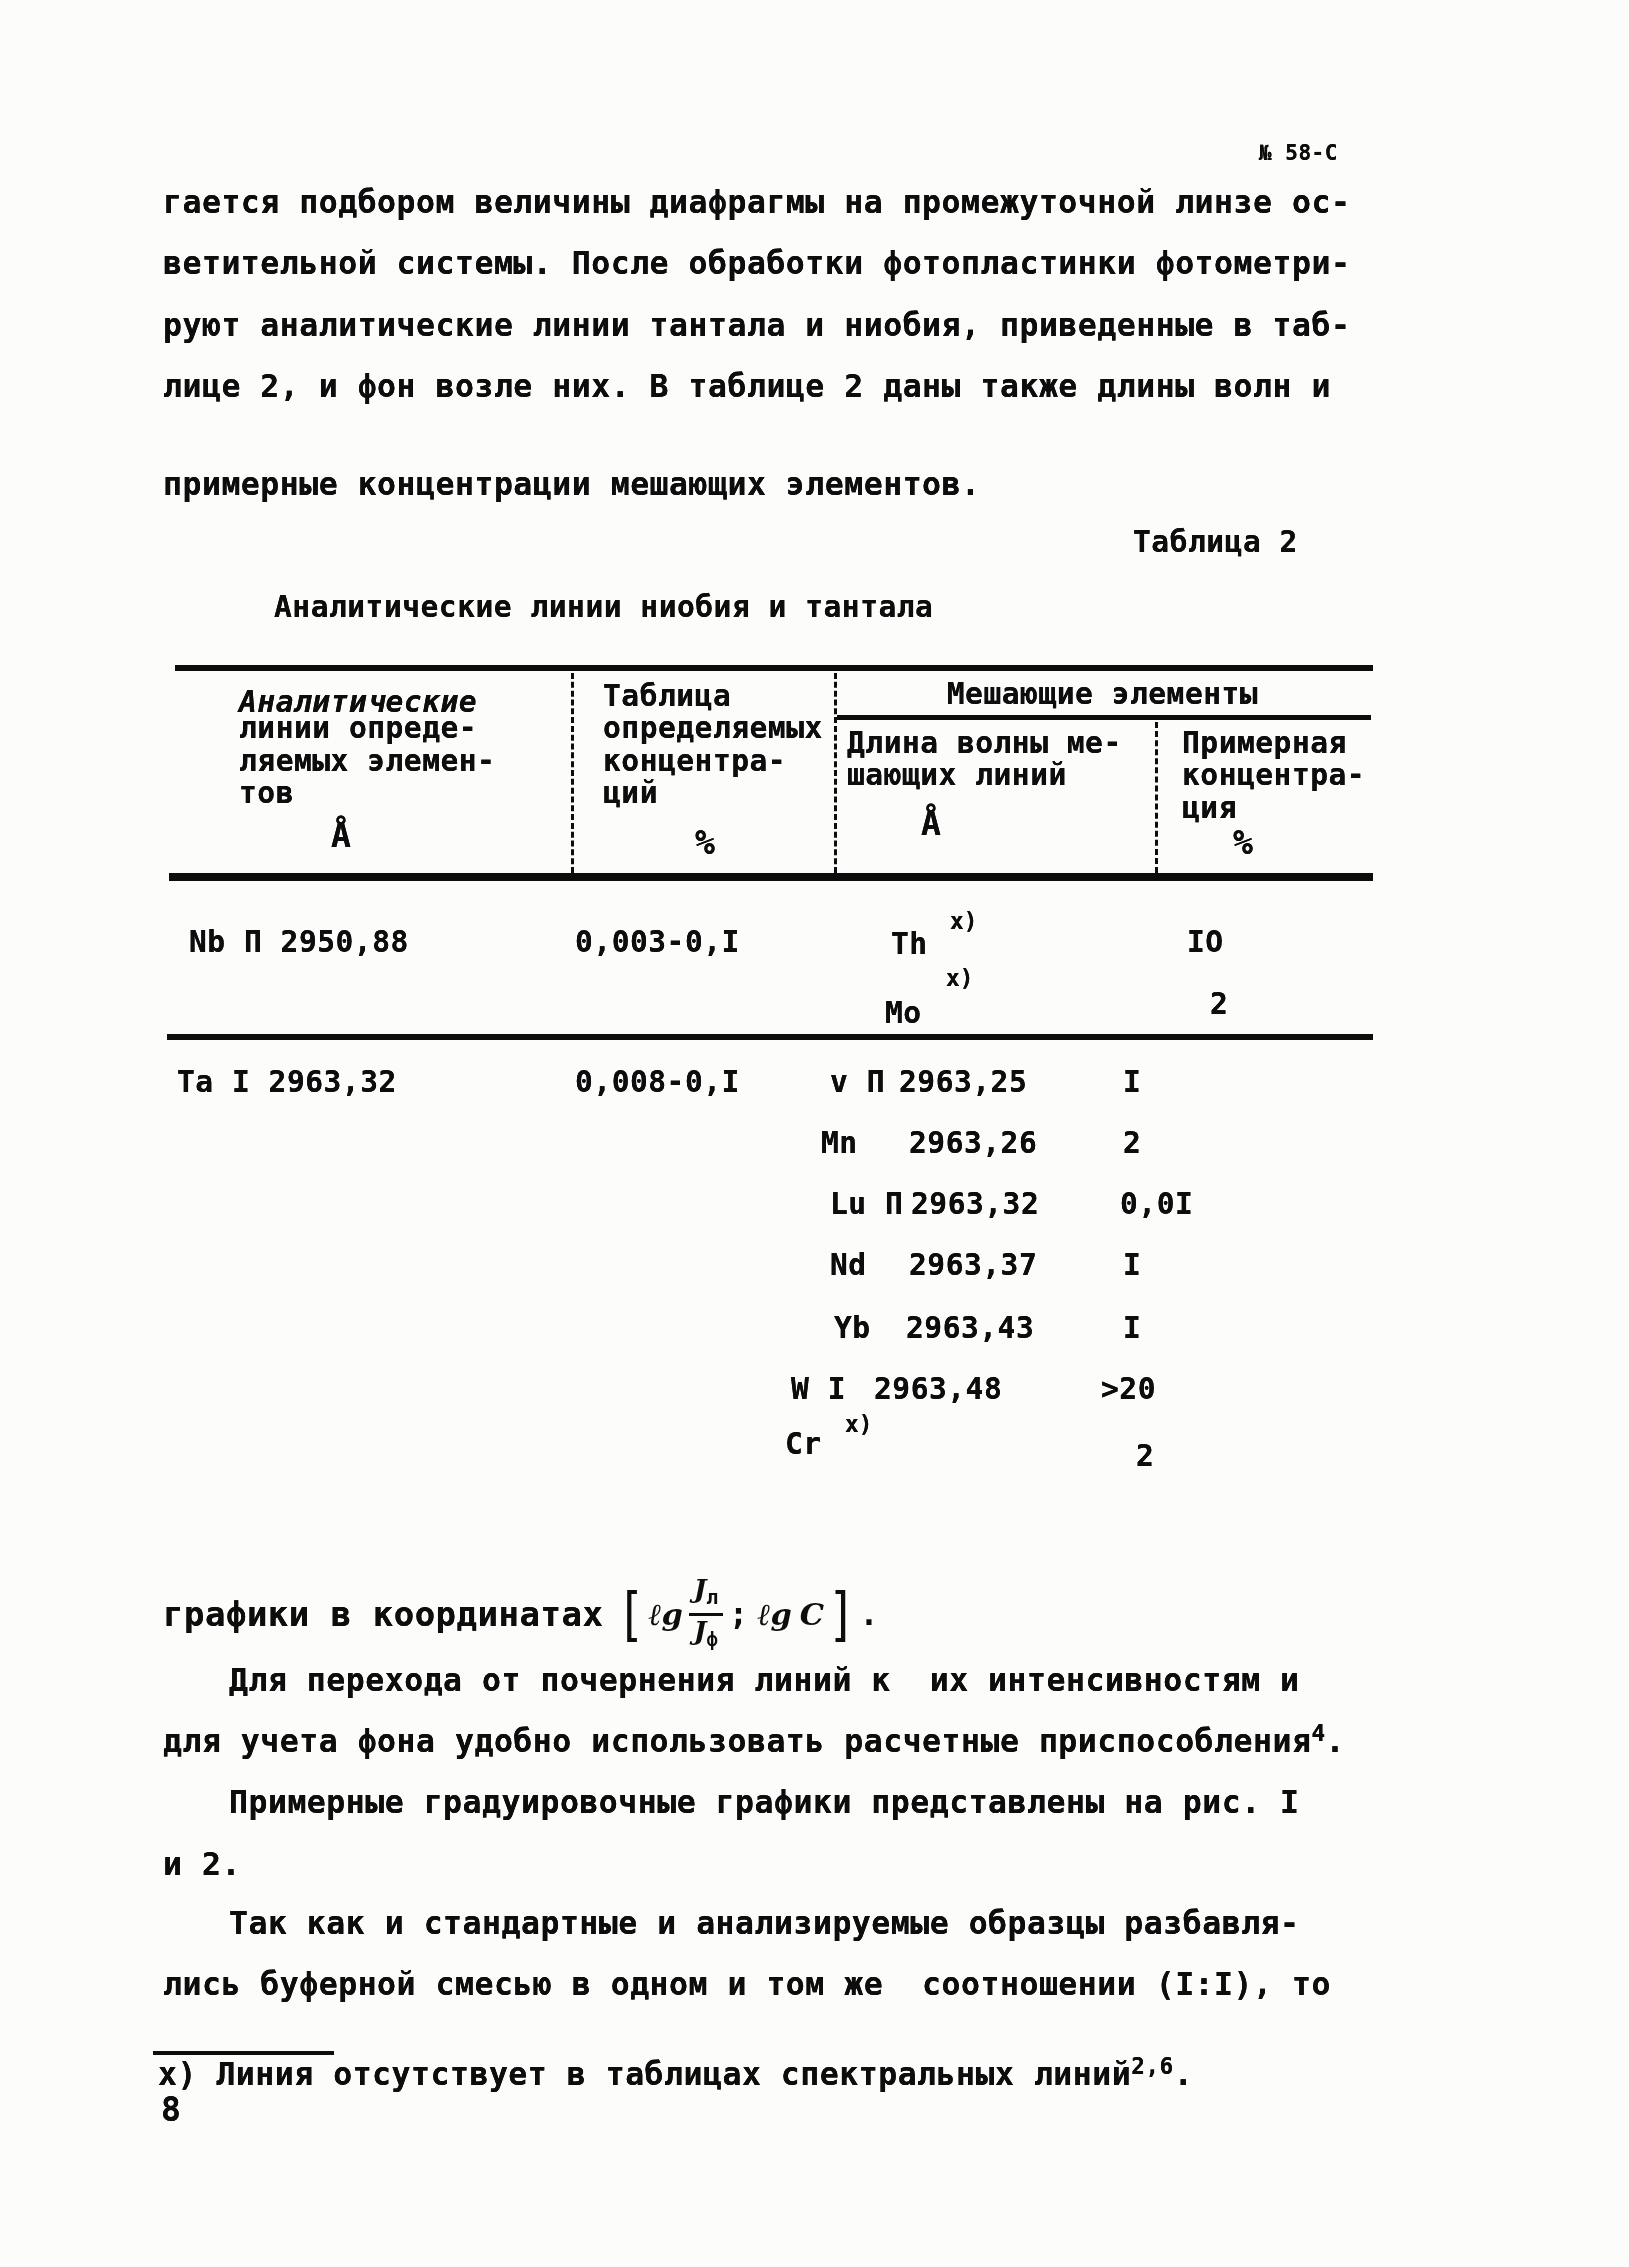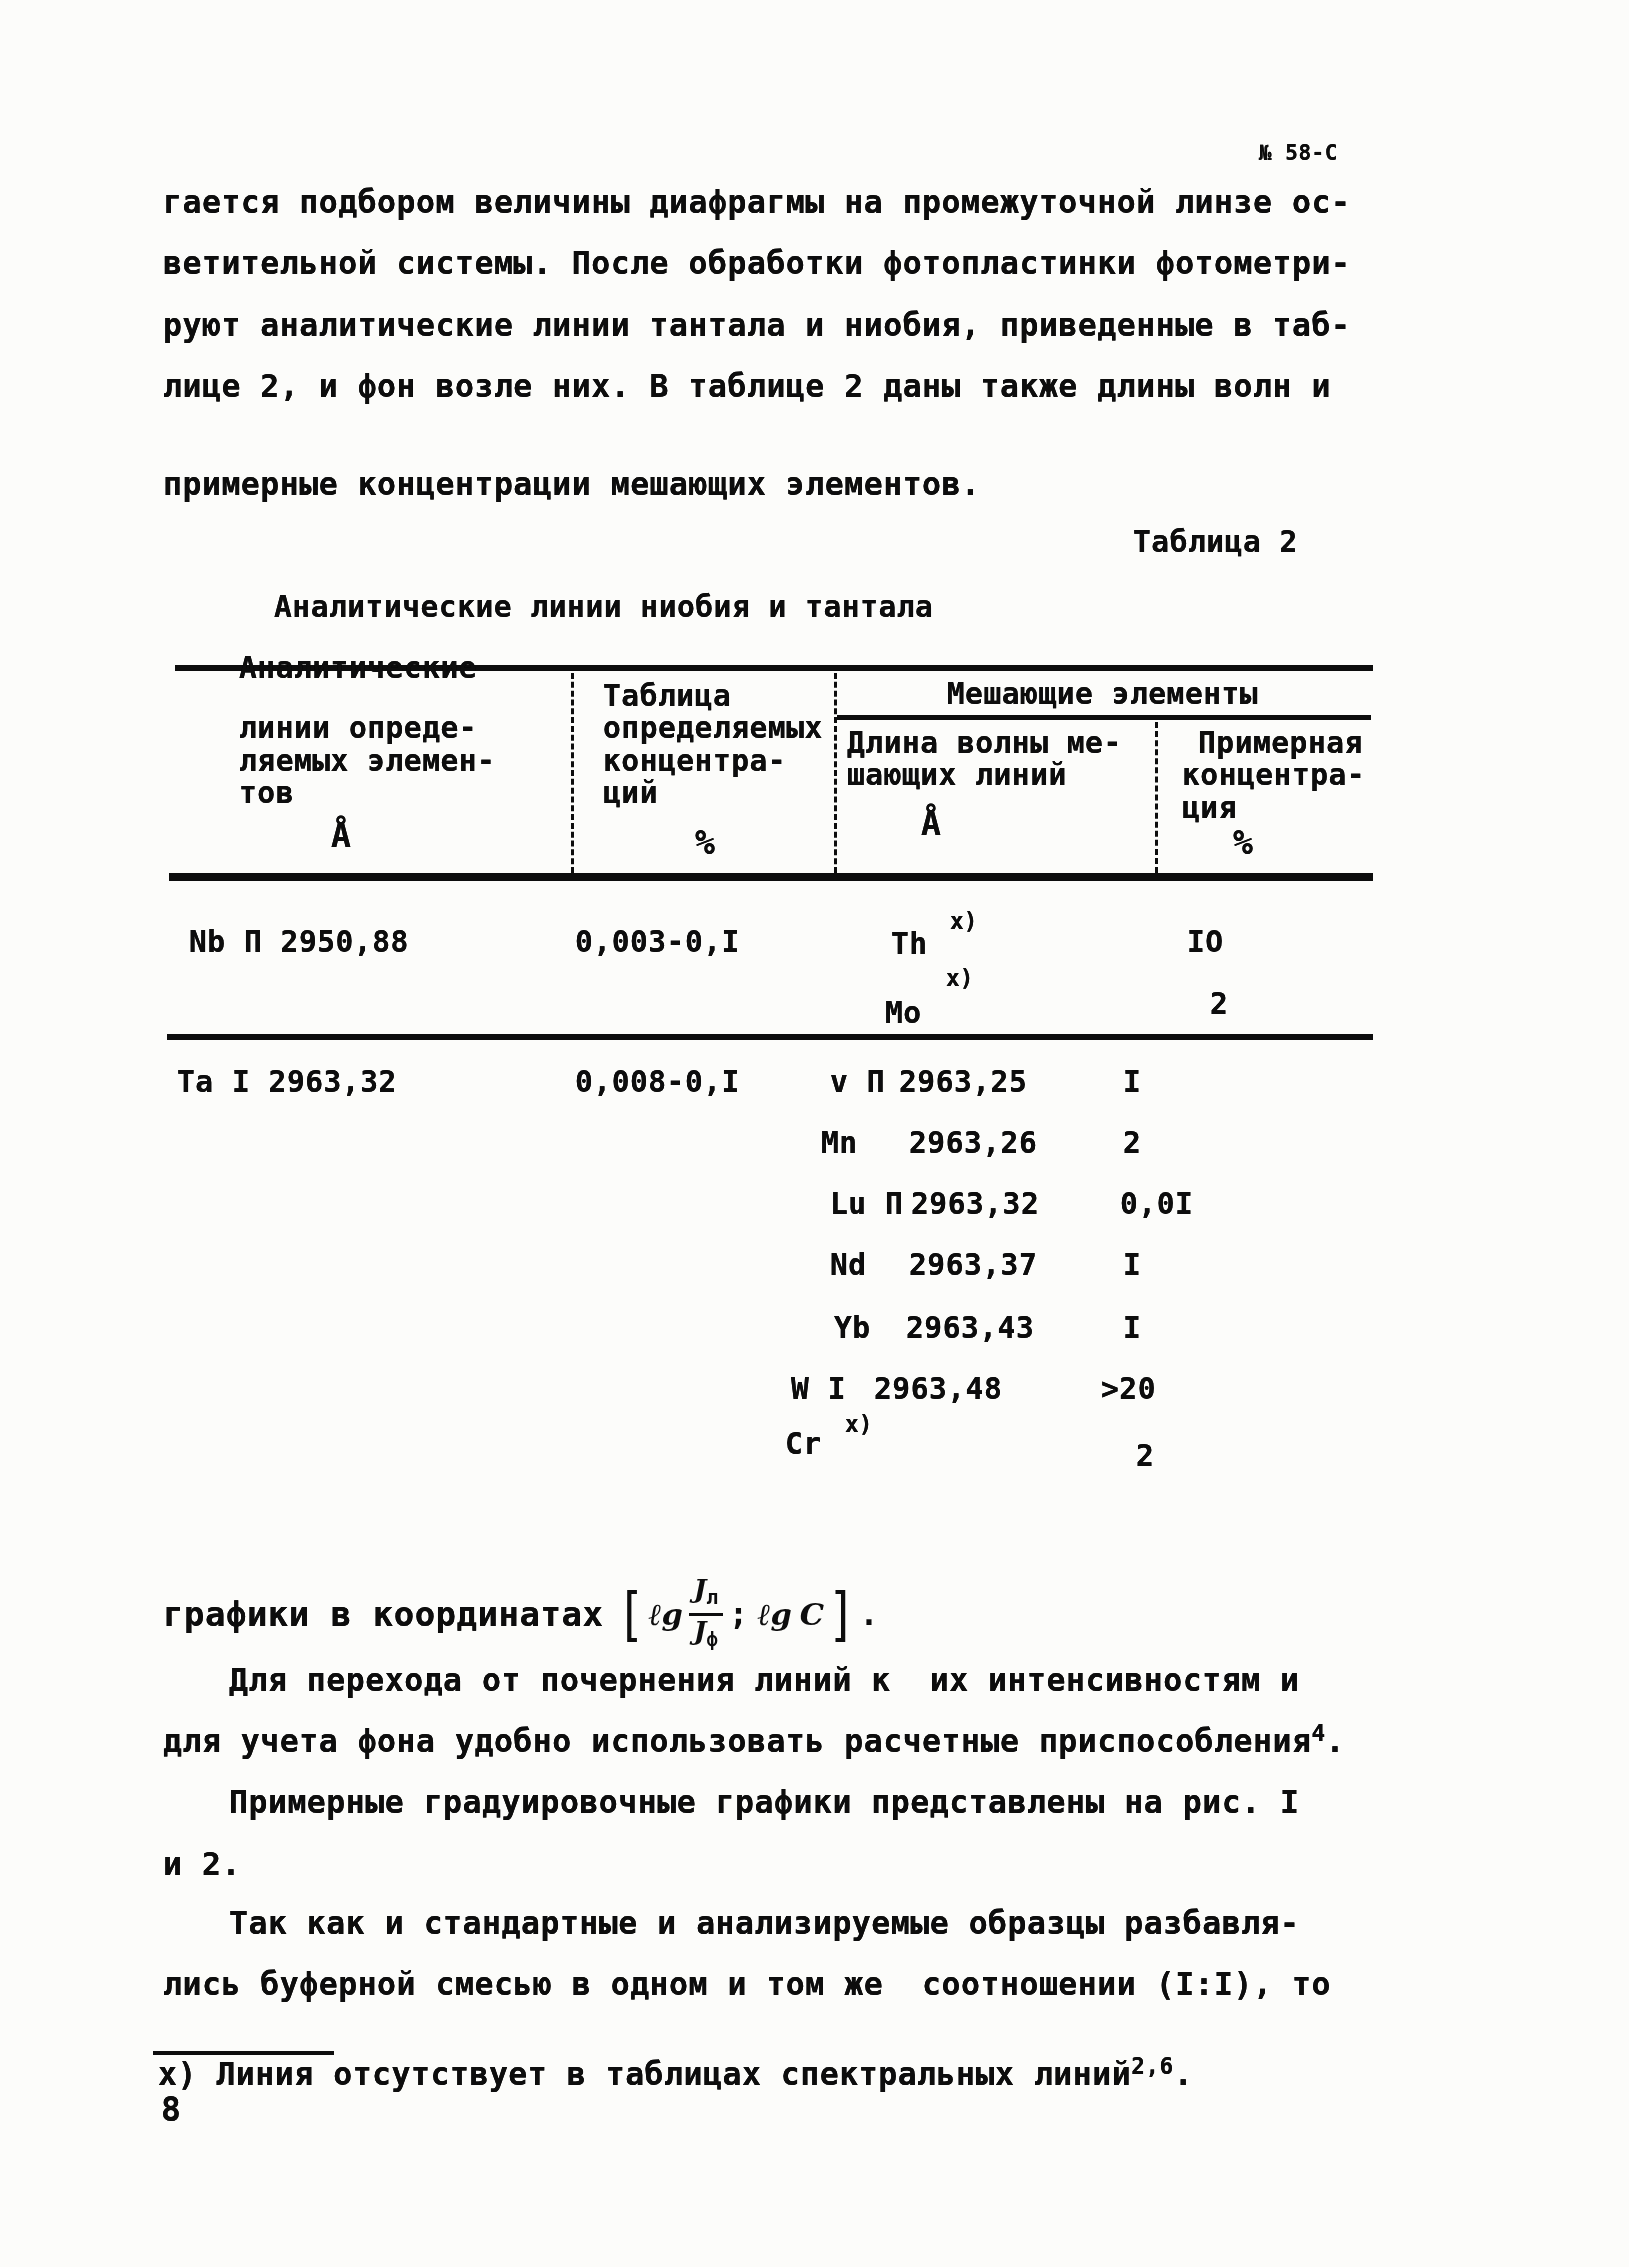--- a/index.html
+++ b/index.html
@@ -52,39 +52,39 @@
   <div class="t tbl" style="left:274px;top:591px;">Аналитические линии ниобия и тантала</div>
 
   <div class="hline" style="left:175px;top:665px;width:1198px;height:5.9px;"></div>
   <div class="hline" style="left:837px;top:715px;width:534px;height:4.9px;"></div>
   <div class="hline" style="left:169px;top:873px;width:1204px;height:7.9px;"></div>
   <div class="hline" style="left:167px;top:1034px;width:1206px;height:5.9px;"></div>
   <div class="vdash" style="left:571px;top:673px;height:200px;"></div>
   <div class="vdash" style="left:834px;top:673px;height:200px;"></div>
   <div class="vdash" style="left:1155px;top:722px;height:151px;"></div>
 
-  <div class="t tbl" style="left:239px;top:652px;">Аналитические</div>
+  <div class="t tbl" style="left:239px;top:686px;font-style:italic;">Аналитические</div>
   <div class="t tbl" style="left:239px;top:712px;">линии опреде-</div>
   <div class="t tbl" style="left:239px;top:745px;">ляемых элемен-</div>
   <div class="t tbl" style="left:239px;top:777px;">тов</div>
   <div class="t unit" style="left:331px;top:818px;">Å</div>
 
   <div class="t tbl" style="left:603px;top:680px;">Таблица</div>
   <div class="t tbl" style="left:603px;top:712px;">определяемых</div>
   <div class="t tbl" style="left:603px;top:745px;">концентра-</div>
   <div class="t tbl" style="left:603px;top:777px;">ций</div>
   <div class="t unit" style="left:695px;top:825px;">%</div>
 
   <div class="t tbl" style="left:834px;top:678px;width:537px;text-align:center;">Мешающие элементы</div>
 
   <div class="t tbl" style="left:847px;top:727px;">Длина волны ме-</div>
   <div class="t tbl" style="left:847px;top:759px;">шающих линий</div>
   <div class="t unit" style="left:921px;top:806px;">Å</div>
 
-  <div class="t tbl" style="left:1182px;top:727px;margin-left:16px;">Примерная</div>
+  <div class="t tbl" style="left:1182px;top:727px;">Примерная</div>
   <div class="t tbl" style="left:1182px;top:759px;">концентра-</div>
   <div class="t tbl" style="left:1182px;top:792px;">ция</div>
   <div class="t unit" style="left:1233px;top:825px;">%</div>
 
   <div class="t tbl" style="left:189px;top:926px;">Nb П 2950,88</div>
   <div class="t tbl" style="left:575px;top:926px;">0,003-0,I</div>
   <div class="t tbl" style="left:891px;top:928px;">Th</div>
   <div class="sup" style="left:950px;top:908px;">x)</div>
   <div class="t tbl" style="left:1187px;top:926px;">IO</div>
   <div class="t tbl" style="left:885px;top:985px;margin-top:12px;">Mo</div>

